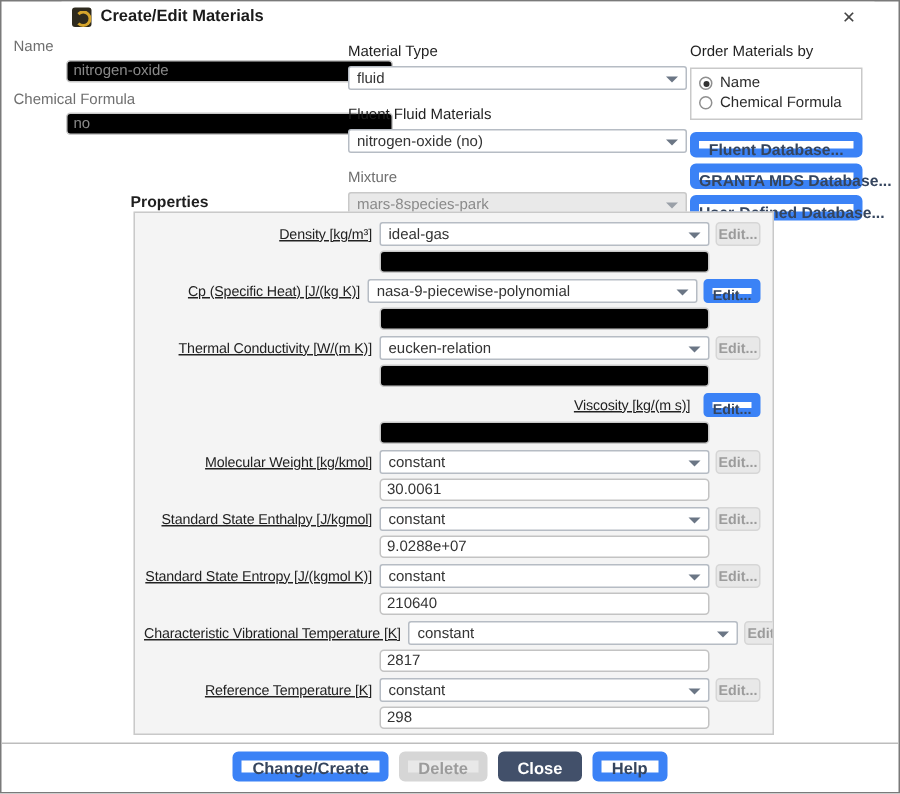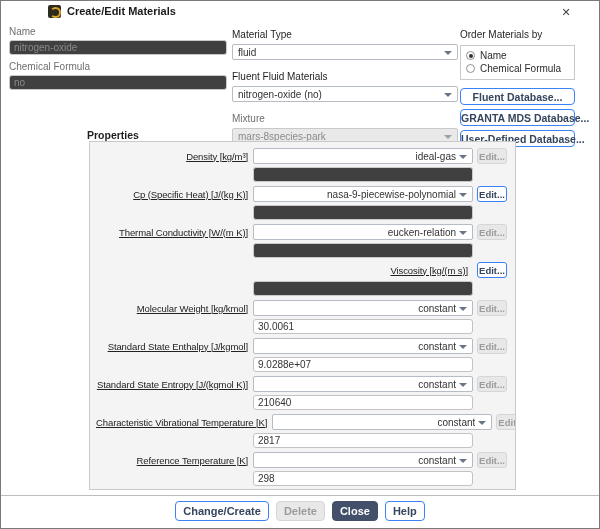--- a/index.html
+++ b/index.html
@@ -14,34 +14,34 @@
   .app-icon::after { content:""; position:absolute; left:2px; top:2px; width:7px; height:7px; border:2px solid #d6a52c; border-radius:50%; border-left-color:transparent; }
   .title-text { position:absolute; left:26px; top:4px; font-size:11px; font-weight:bold; color:#1a1a1a; }
   .win-close { position:absolute; right:8px; top:2px; width:18px; height:18px; text-align:center; line-height:18px; font-size:11px; color:#444; cursor:default; }
   
   .lbl { font-size:10px; color:#6f6f6f; }
   .lbl-bold { font-size:10px; font-weight:normal; color:#1f1f1f; }
   .tinput {
     width:100%; height:15px; font-family:"Liberation Sans",sans-serif; font-size:10px;
     border:1px solid #c3c3c3; border-radius:3px; padding:0 4px; color:#333; background:#fff;
   }
-  .tinput:disabled, .tinput.disabled-input { background:#404040; color:#8a8a8a; border-color:#c9c9c9; }
+  .tinput:disabled, .tinput.disabled-input { background:#000000; color:#8a8a8a; border-color:#c9c9c9;margin-left:35px; }
   .combo {
     position:relative; height:16px; background:#fff; border:1px solid #b6bcc4; border-radius:2px;
     display:flex; align-items:center; padding:0 16px 0 5px; cursor:default;
   }
   .combo-text { font-size:10px; color:#333; white-space:nowrap; overflow:hidden; }
   .combo-arrow { position:absolute; right:5px; top:6px; width:0; height:0;
     border-left:4px solid transparent; border-right:4px solid transparent; border-top:4px solid #6b7685; }
   .combo.disabled { background:#e9e9e9; border-color:#c9c9c9; }
   .combo.disabled .combo-text { color:#8a8a8a; }
   .combo.disabled .combo-arrow { border-top-color:#9aa0a8; }
   .btn {
     font-family:"Liberation Sans",sans-serif; font-size:10.5px; font-weight:bold; color:#35455e;
-    background:#fff; border:1px solid #3b82f6; border-radius:4px; height:17px; cursor:default; white-space:nowrap;
+    background:#fff; border:6px solid #3b82f6; border-radius:4px; height:17px; cursor:default; white-space:nowrap;
   }
   
   .col1 { position:absolute; left:8px; top:25px; width:218px; }
   .col1 .lbl { display:block; }
   .col1 .tinput { margin-top:2px; margin-bottom:6px; }
   .col2 { position:absolute; left:231px; top:23px; width:226px; }
   .col2 .combo { margin-top:2px; margin-bottom:6px; }
   .col3 { position:absolute; left:459px; top:23px; width:115px; }
   .radio-box { margin-top:3px; background:#fff; border:1px solid #c9c9c9; padding:3px 5px 4px 5px; }
   .radio-row { display:flex; align-items:center; height:13px; }
@@ -52,21 +52,21 @@
   .db-btn:first-of-type { margin-top:8px; }
   
   .props-label { position:absolute; left:86px; top:128px; font-size:10.5px; font-weight:bold; color:#1f1f1f; }
   .props-box {
     position:absolute; left:88px; top:140px; width:427px; height:349px;
     background:#f4f4f4; border:1px solid #c9c9c9; padding:6px 8px 0 6px; overflow:hidden;
   }
   .prow { margin-bottom:4px; }
   .prow-line1 { display:flex; align-items:center; height:16px; margin-bottom:3px; }
   .plabel { flex:1 1 auto; text-align:right; font-size:9.5px; letter-spacing:-0.1px; color:#222; white-space:nowrap; padding-right:5px;text-decoration:underline; }
-  .prow .combo { flex:0 0 220px;justify-content:flex-end; }
+  .prow .combo { flex:0 0 220px; }
   .edit-btn { flex:0 0 30px; margin-left:4px; height:16px; font-size:9.5px; font-weight:bold; padding:0; border-radius:3px; }
   .edit-btn.disabled { background:#efefef; border:1px solid #e0e0e0; color:#adadad; }
   .prow-line2 { display:flex; height:15px;gap:30px; }
   .prow-line2 .spacer { flex:1 1 auto; }
   .prow-line2 .pvalue { flex:0 0 220px; margin-right:34px; }
   
   .sep { position:absolute; left:0; right:0; top:494px; border-top:1px solid #bdbdbd; }
   .actions { position:absolute; left:0; right:0; top:500px; display:flex; justify-content:center; gap:7px; }
   .actions .btn { height:20px; font-size:11px; padding:0 7px; }
   .btn.primary { background:#42506a; border-color:#42506a; color:#ffffff; }

